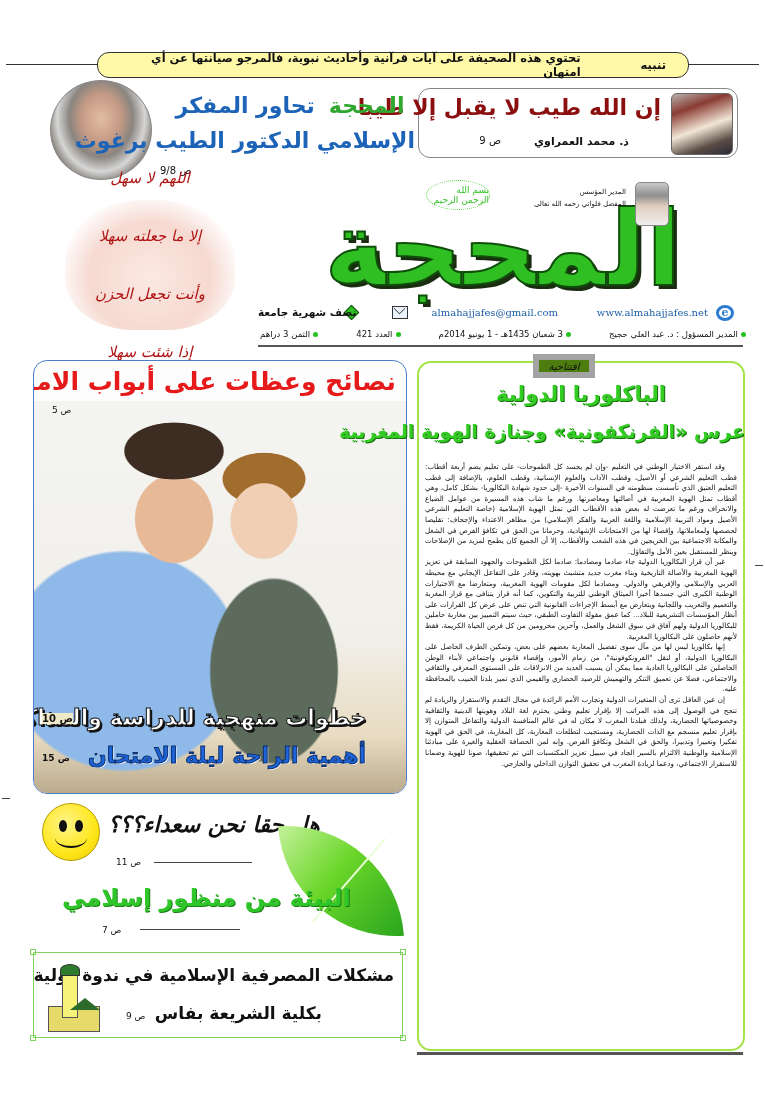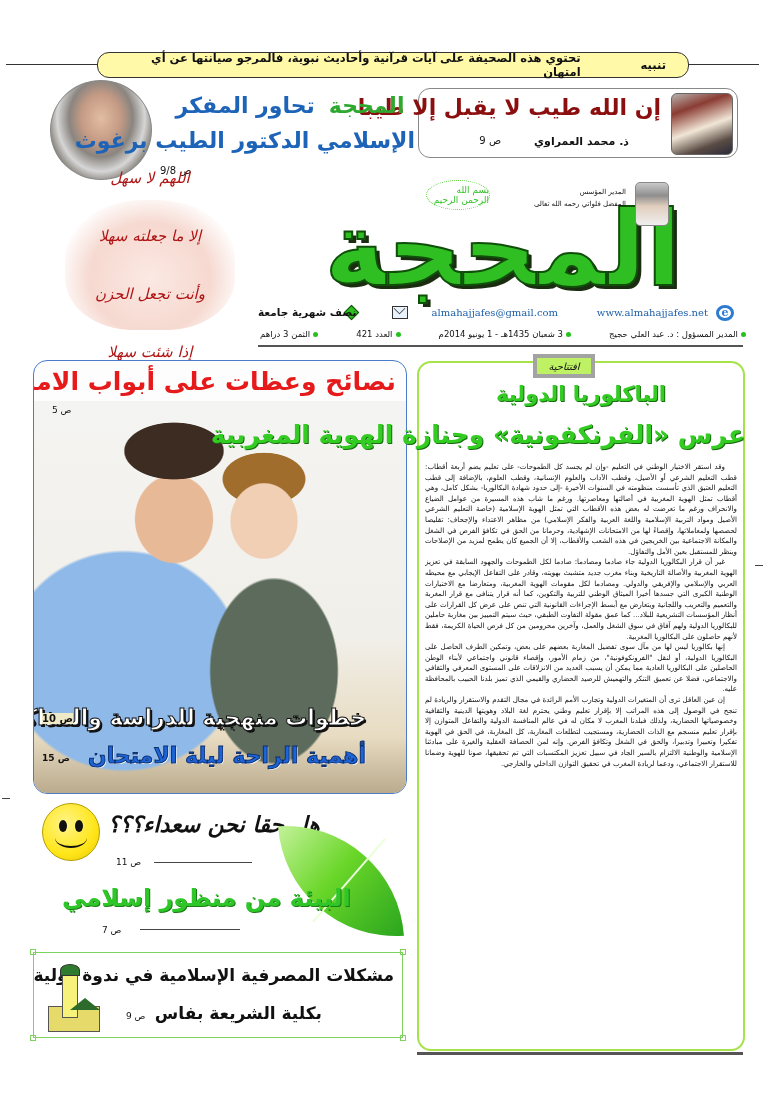--- a/index.html
+++ b/index.html
@@ -98,23 +98,23 @@
   #bank .l2 { position: absolute; right: 80px; top: 50px; font-size: 17px; font-weight: bold; color: #111; white-space: nowrap; }
   #bank .p { position: absolute; left: 92px; top: 58px; font-size: 9px; }
   #mosque { left: 48px; top: 962px; width: 52px; height: 70px; }
   #mosque .t { position: absolute; left: 14px; top: 10px; width: 16px; height: 46px; background: #f6f27a; border: 1px solid #555; }
   #mosque .d { position: absolute; left: 12px; top: 2px; width: 20px; height: 12px; border-radius: 50% 50% 0 0; background: #2e7a2e; border: 1px solid #333; }
   #mosque .b { position: absolute; left: 0; top: 44px; width: 52px; height: 26px; background: #e6db6a; border: 1px solid #555; }
   #mosque .r { position: absolute; left: 22px; top: 36px; width: 30px; height: 12px; background: #2d6b2d; clip-path: polygon(50% 0, 100% 100%, 0 100%); }
 
   
   #editorial { left: 417px; top: 361px; width: 328px; height: 690px; border: 2px solid #a6e34a; border-radius: 14px; background: #fff; }
-  #editorial-tab { left: 533px; top: 354px; width: 62px; height: 24px; background: #bef264; border: 4px solid #a3a3a3; display: flex; align-items: center; justify-content: center; font-size: 10px; font-family: "DejaVu Serif", serif; font-style: italic; }
+  #editorial-tab { left: 533px; top: 354px; width: 62px; height: 24px; background: #4d7c0f; border: 6px solid #a3a3a3; display: flex; align-items: center; justify-content: center; font-size: 10px; font-family: "DejaVu Serif", serif; font-style: italic; }
   #ed-h1 { left: 417px; top: 382px; width: 328px; text-align: center; font-size: 21px; font-weight: bold; color: #33cc22; text-shadow: 1px 1px 0 #186d10; letter-spacing: 2px; white-space: nowrap; }
-  #ed-h2 { left: 417px; top: 420px; width: 328px; text-align: center; font-size: 25px; font-weight: bold; color: #33cc22; text-shadow: 1px 1px 0 #186d10; white-space: nowrap; }
+  #ed-h2 { left: 417px; top: 420px; width: 328px; text-align: center; font-size: 19px; font-weight: bold; color: #33cc22; text-shadow: 1px 1px 0 #186d10; white-space: nowrap; }
   #ed-body { left: 425px; top: 462px; width: 312px; height: 580px; font-size: 7.1px; line-height: 10.6px; text-align: justify; overflow: hidden; }
   #ed-body p { text-indent: 12px; margin-bottom: 0; }
 
   #bottom-line { left: 417px; top: 1052px; width: 326px; height: 3px; background: #555; }
 </style>
 </head>
 <body>
 
 <div class="hair" style="left:2px;top:798px;width:8px;"></div>
 <div class="hair" style="left:755px;top:565px;width:8px;"></div>

